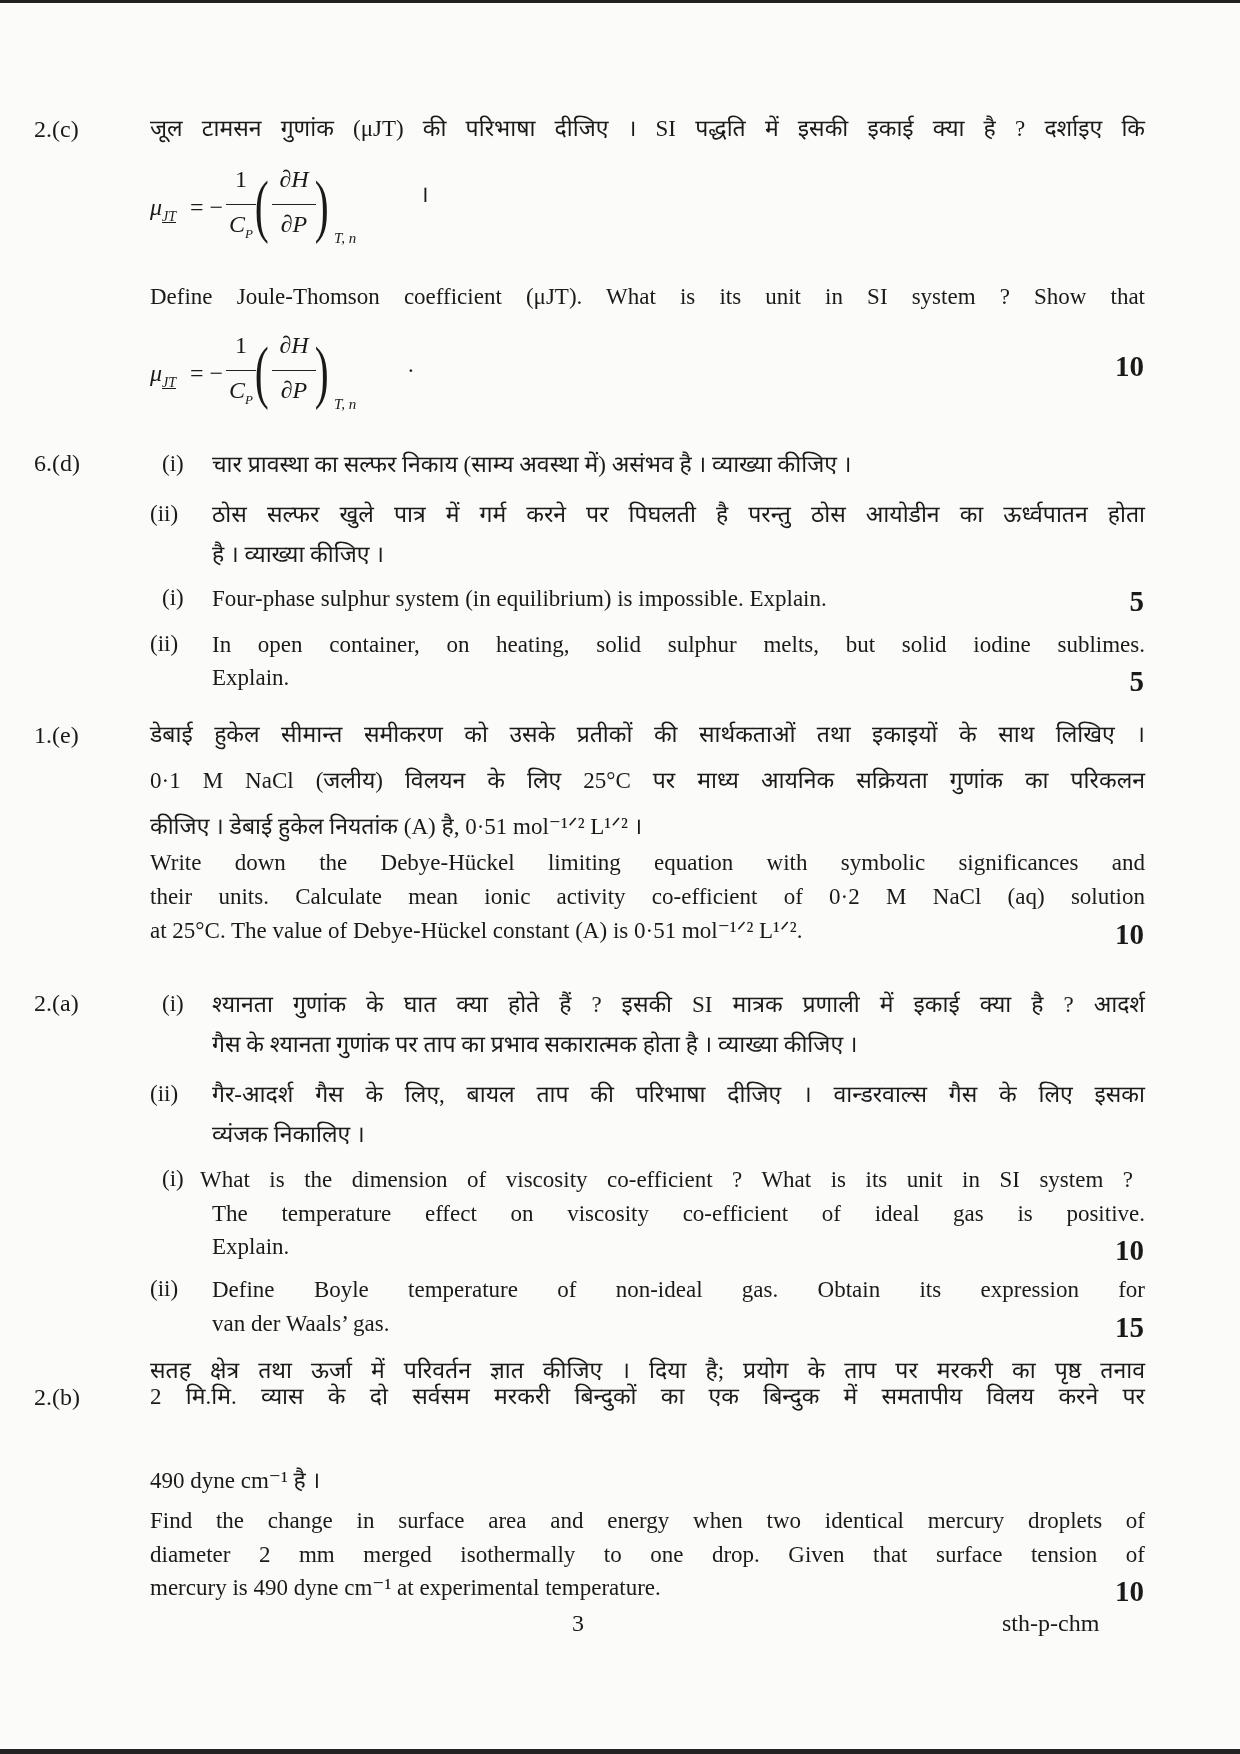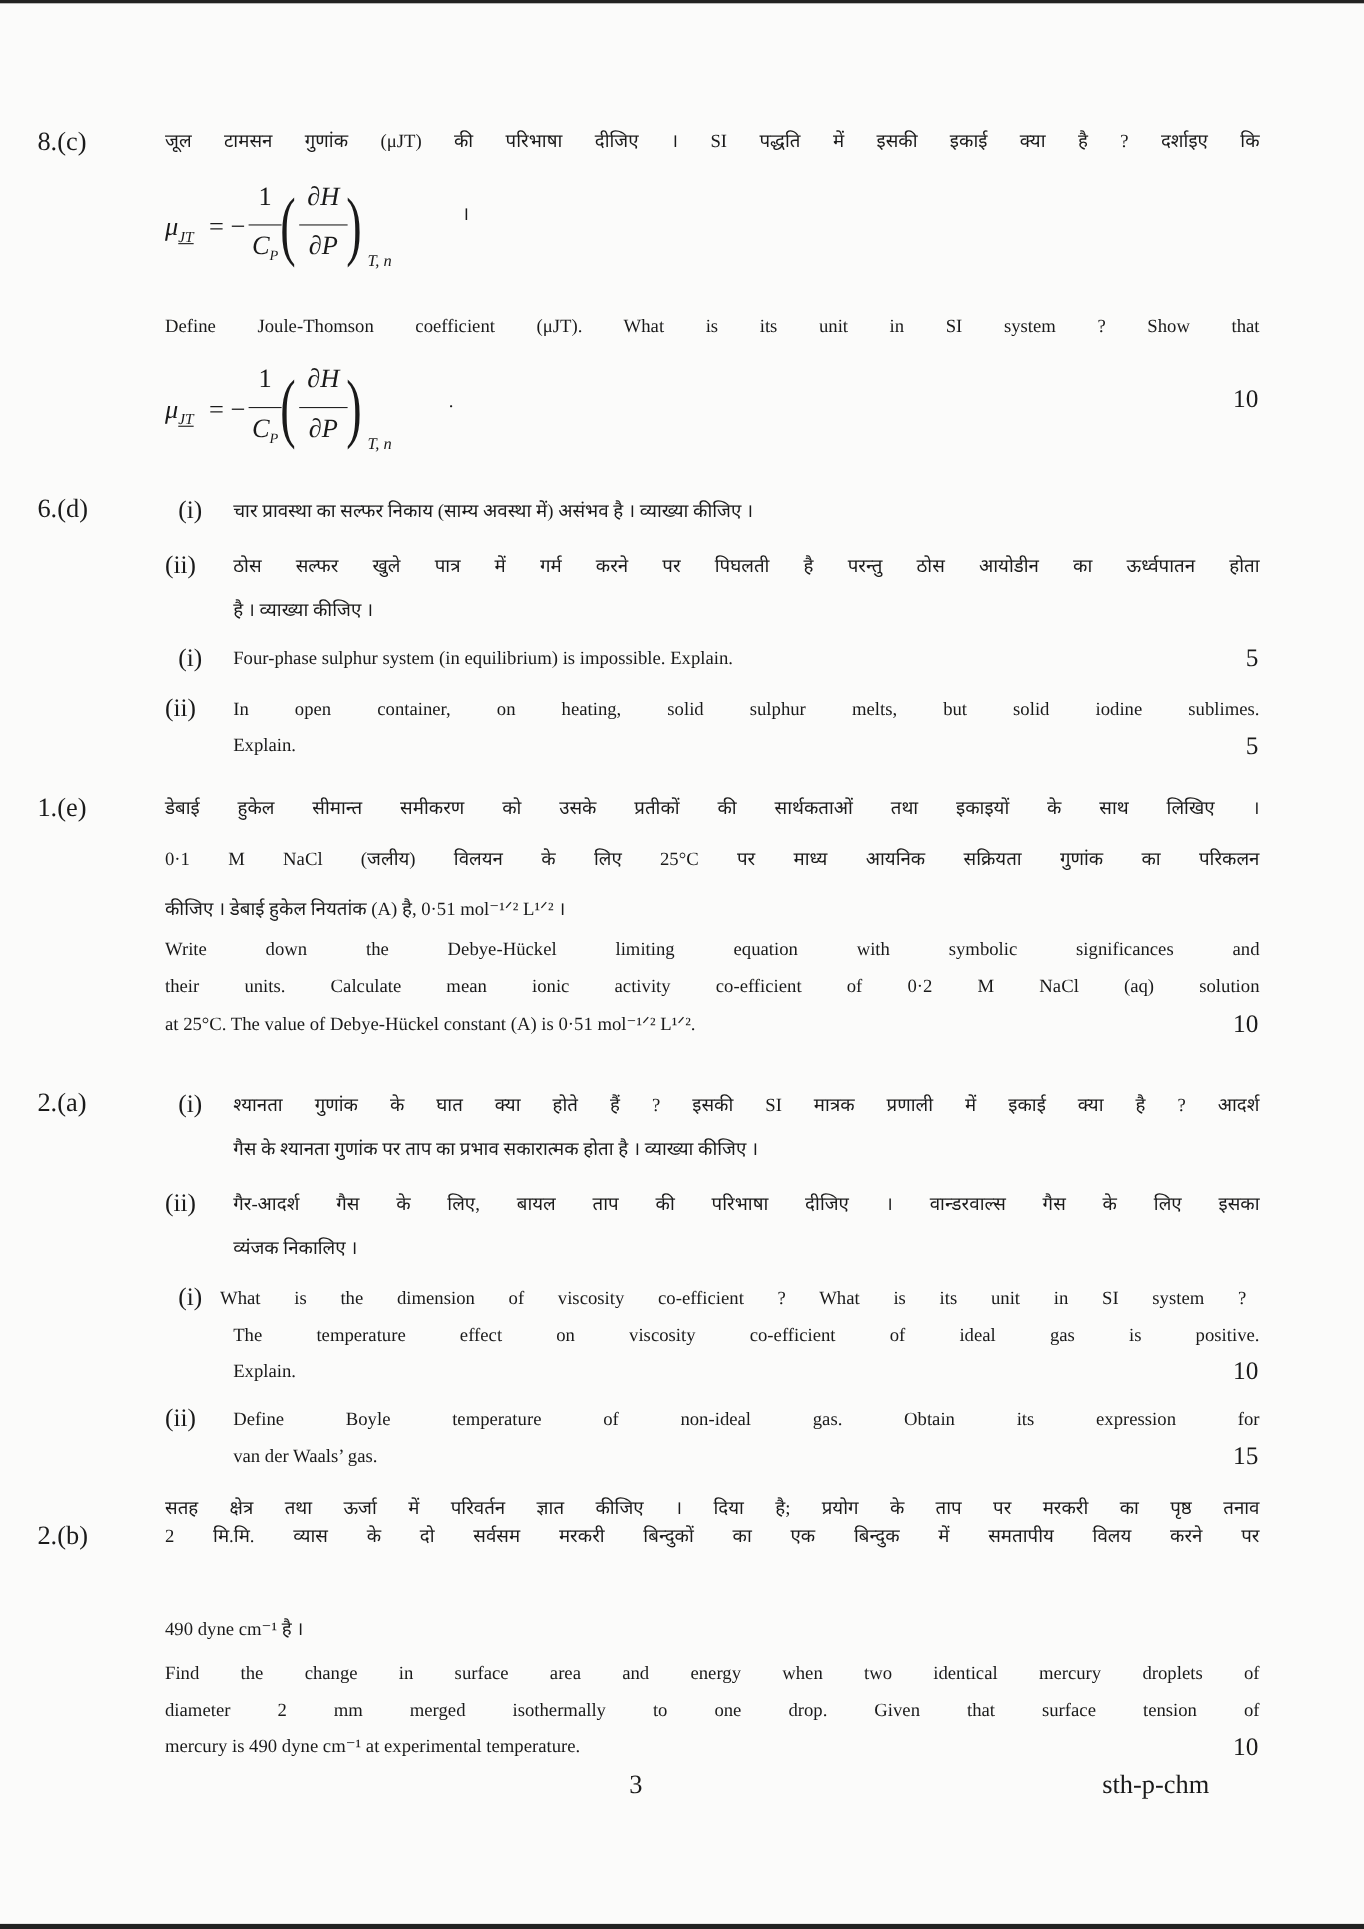--- a/index.html
+++ b/index.html
@@ -3,23 +3,23 @@
 <meta charset="utf-8">
 <style>
   html, body { margin:0; padding:0; }
   body {
     width:1240px; height:1754px; background:#fbfbfa; position:relative; overflow:hidden;
     font-family:"Liberation Serif","DejaVu Serif",serif; color:#1a1a1a;
   }
   .topline { position:absolute; left:0; top:0; width:1240px; height:3px; background:#222; }
   .botline { position:absolute; left:0; top:1749px; width:1240px; height:5px; background:#222; }
   .q { position:absolute; left:34px; font-size:24px; }
-  .line { position:absolute; font-size:17px; line-height:30px; white-space:nowrap; }
+  .line { position:absolute; font-size:23px; line-height:30px; white-space:nowrap; }
   .just { text-align:justify; text-align-last:justify; }
-  .marks { position:absolute; left:1110px; width:34px; text-align:right; font-size:23px; }
+  .marks { position:absolute; left:1110px; width:34px; text-align:right; font-size:29px;font-weight:bold; }
   .sub { position:absolute; font-size:23px; }
   .eq { position:absolute; left:150px; font-size:24px; font-style:italic; height:90px; width:300px; }
   .eq .mu { position:absolute; left:0; top:28px; }
   .eq .mu sub { font-size:14px;text-decoration:underline; }
   .eq .eqs { position:absolute; left:40px; top:28px; font-style:normal; }
   .eq .frac1 { position:absolute; left:76px; top:0; width:30px; text-align:center; }
   .eq .frac1 .n { display:block; height:30px; font-style:normal; }
   .eq .frac1 .bar { display:block; border-top:1.5px solid #222; width:30px; margin-top:8px;}
   .eq .frac1 .d { display:block; margin-top:6px; }
   .eq .frac1 .d sub { font-size:13px; }
@@ -29,21 +29,21 @@
   .eq .frac2 .bar { display:block; border-top:1.5px solid #222; width:44px; margin-top:8px; }
   .eq .frac2 .d { display:block; margin-top:6px; }
   .eq .tn { position:absolute; left:184px; top:64px; font-size:15px; }
   .pg { position:absolute; top:1610px; font-size:24px; }
 </style>
 </head>
 <body>
 
 <div class="topline"></div>
 
-<div class="q" style="top:116px">8.(c)</div>
+<div class="q" style="top:116px">2.(c)</div>
 <div class="line just" style="left:150px; top:114px; width:995px">जूल टामसन गुणांक (μJT) की परिभाषा दीजिए । SI पद्धति में इसकी इकाई क्या है ? दर्शाइए कि</div>
 
 <div class="eq" style="top:166px">
   <span class="mu">μ<sub>JT</sub></span>
   <span class="eqs">= −</span>
   <span class="frac1">
       <span class="n">1</span>
       <span class="bar"></span>
       <span class="d">C<sub>P</sub></span>
     </span>

